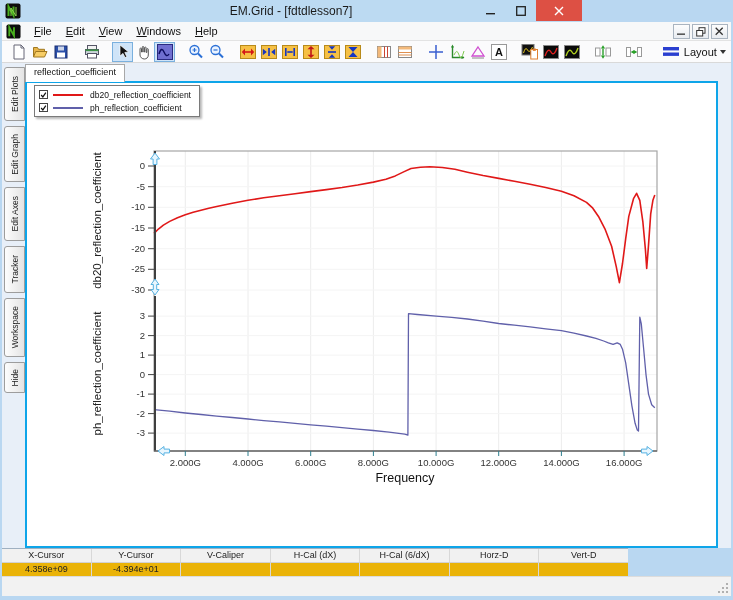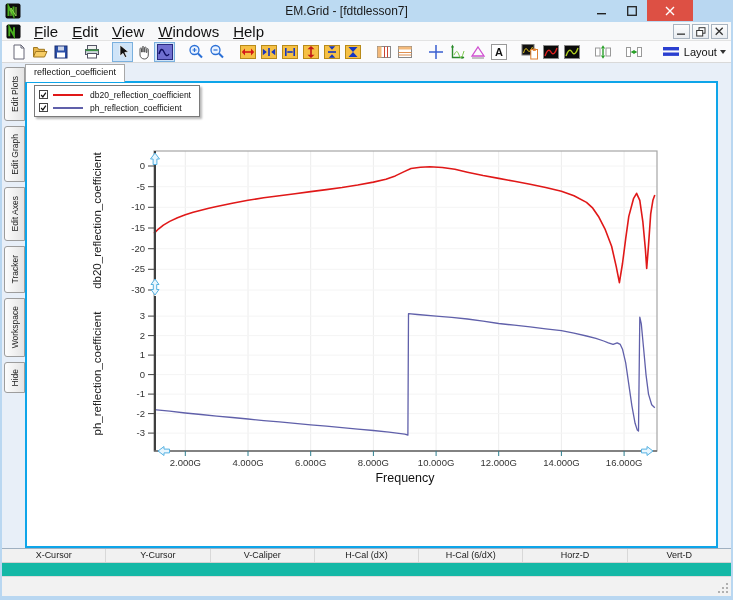--- a/index.html
+++ b/index.html
@@ -1,30 +1,30 @@
 <!DOCTYPE html>
 <html><head>
 <meta charset="utf-8">
 <style>
   * { margin:0; padding:0; box-sizing:border-box; }
   body { width:733px; height:600px; font-family:"Liberation Sans",sans-serif; background:#b9d7f1; overflow:hidden; }
   .window { position:absolute; inset:0; background:#b9d7f1; }
 
   
-  .titlebar { position:absolute; left:0; top:0; width:693px; height:22px; background:#bcdaf2; display:flex; align-items:center; }
+  .titlebar { position:absolute; left:0; top:0; width:582px; height:22px; background:#bcdaf2; display:flex; align-items:center; }
   .titlebar .logo { position:absolute; left:5px; top:3px; width:16px; height:16px; }
   .title-text { position:absolute; left:0; right:0; text-align:center; font-size:12px; color:#1a1a1a; top:4px; }
   .win-btns { position:absolute; right:0; top:0; height:22px; display:flex; }
   .win-btn { width:30px; height:21px; display:flex; align-items:center; justify-content:center; }
   .win-btn.close { width:46px; background:#dd5044; }
 
   
   .menubar { position:absolute; left:2px; top:22px; width:729px; height:19px; background:#f7f8f9; border-bottom:1px solid #e3e3e3; display:flex; align-items:center; }
   .menubar .logo { width:15px; height:15px; margin:0 6px 0 4px; }
-  .menu-item { font-size:15px; color:#111; padding:2px 7px; }
+  .menu-item { font-size:11px; color:#111; padding:2px 7px; }
   .mdi-btns { position:absolute; right:3px; top:2px; display:flex; gap:2px; }
   .mdi-btn { width:17px; height:15px; border:1px solid #a9b4c0; background:linear-gradient(#fdfdfd,#e8ecf1); display:flex; align-items:center; justify-content:center; }
 
   
   .toolbar { position:absolute; left:2px; top:41px; width:729px; height:22px; background:#fbfbfc; border-bottom:1px solid #d9d9d9; display:flex; align-items:center; padding-left:6px; }
   .tbtn { width:22px; height:20px; display:flex; align-items:center; justify-content:center; border:1px solid transparent; }
   .tbtn.sel { background:#cfe4f8; border-color:#7ab0de; }
   .tbtn.gap { margin-left:10px; }
   .layout-btn { display:flex; align-items:center; height:20px; padding:8px 5px; margin-left:12px; }
   .layout-btn .lbl { font-size:11px; color:#111; margin:0 3px 0 4px; }
@@ -42,21 +42,21 @@
   
   .legend { position:absolute; left:7px; top:2px; background:#fff; border:1px solid #7a7a7a; box-shadow:2px 2px 2px rgba(0,0,0,.28); padding:2px 8px 2px 4px; z-index:3; }
   .legend-row { display:flex; align-items:center; height:13px; }
   .cbx { width:9px; height:9px; border:1px solid #444; background:#fff; margin-right:5px; display:flex; align-items:center; justify-content:center; }
   .line-sample { width:30px; height:2px; margin-right:7px; }
   .legend-label { font-size:8.5px; color:#111; white-space:nowrap; }
 
   svg.chart { position:absolute; left:0; top:0; font-family:"Liberation Sans",sans-serif; }
 
   
-  .status-table { position:absolute; left:2px; top:548px; width:729px; height:28px; border-top:1px solid #9fb0c1; background:#14b8a6; }
+  .status-table { position:absolute; left:2px; top:548px; width:626px; height:28px; border-top:1px solid #9fb0c1; background:#eab308; }
   .st-row { display:flex; height:14px; }
   .st-row.hdr { background:#f1f1f1; border-bottom:1px solid #d2d2d2; }
   .st-cell { flex:1; border-right:1px solid #d8d8d8; font-size:9px; color:#222; text-align:center; line-height:13px; overflow:hidden; }
   .st-cell:last-child { border-right:none; }
   .bottom-strip { position:absolute; left:2px; top:576px; width:729px; height:20px; background:#f2f2f2; border-top:1px solid #dcdcdc; }
   .grip { position:absolute; right:2px; bottom:2px; }
 </style>
 </head>
 <body>
 
@@ -438,20 +438,29 @@
   <div class="status-table">
     <div class="st-row hdr">
         <div class="st-cell">X-Cursor</div>
         <div class="st-cell">Y-Cursor</div>
         <div class="st-cell">V-Caliper</div>
         <div class="st-cell">H-Cal (dX)</div>
         <div class="st-cell">H-Cal (6/dX)</div>
         <div class="st-cell">Horz-D</div>
         <div class="st-cell">Vert-D</div>
       </div>
+    <div class="st-row">
+        <div class="st-cell">4.358e+09</div>
+        <div class="st-cell">-4.394e+01</div>
+        <div class="st-cell"></div>
+        <div class="st-cell"></div>
+        <div class="st-cell"></div>
+        <div class="st-cell"></div>
+        <div class="st-cell"></div>
+      </div>
   </div>
   <div class="bottom-strip">
     <svg class="grip" width="12" height="12">
       <g fill="#9a9a9a">
           <circle cx="10" cy="2" r="1"></circle>
           <circle cx="10" cy="6" r="1"></circle>
           <circle cx="10" cy="10" r="1"></circle>
           <circle cx="6" cy="6" r="1"></circle>
           <circle cx="6" cy="10" r="1"></circle>
           <circle cx="2" cy="10" r="1"></circle>

